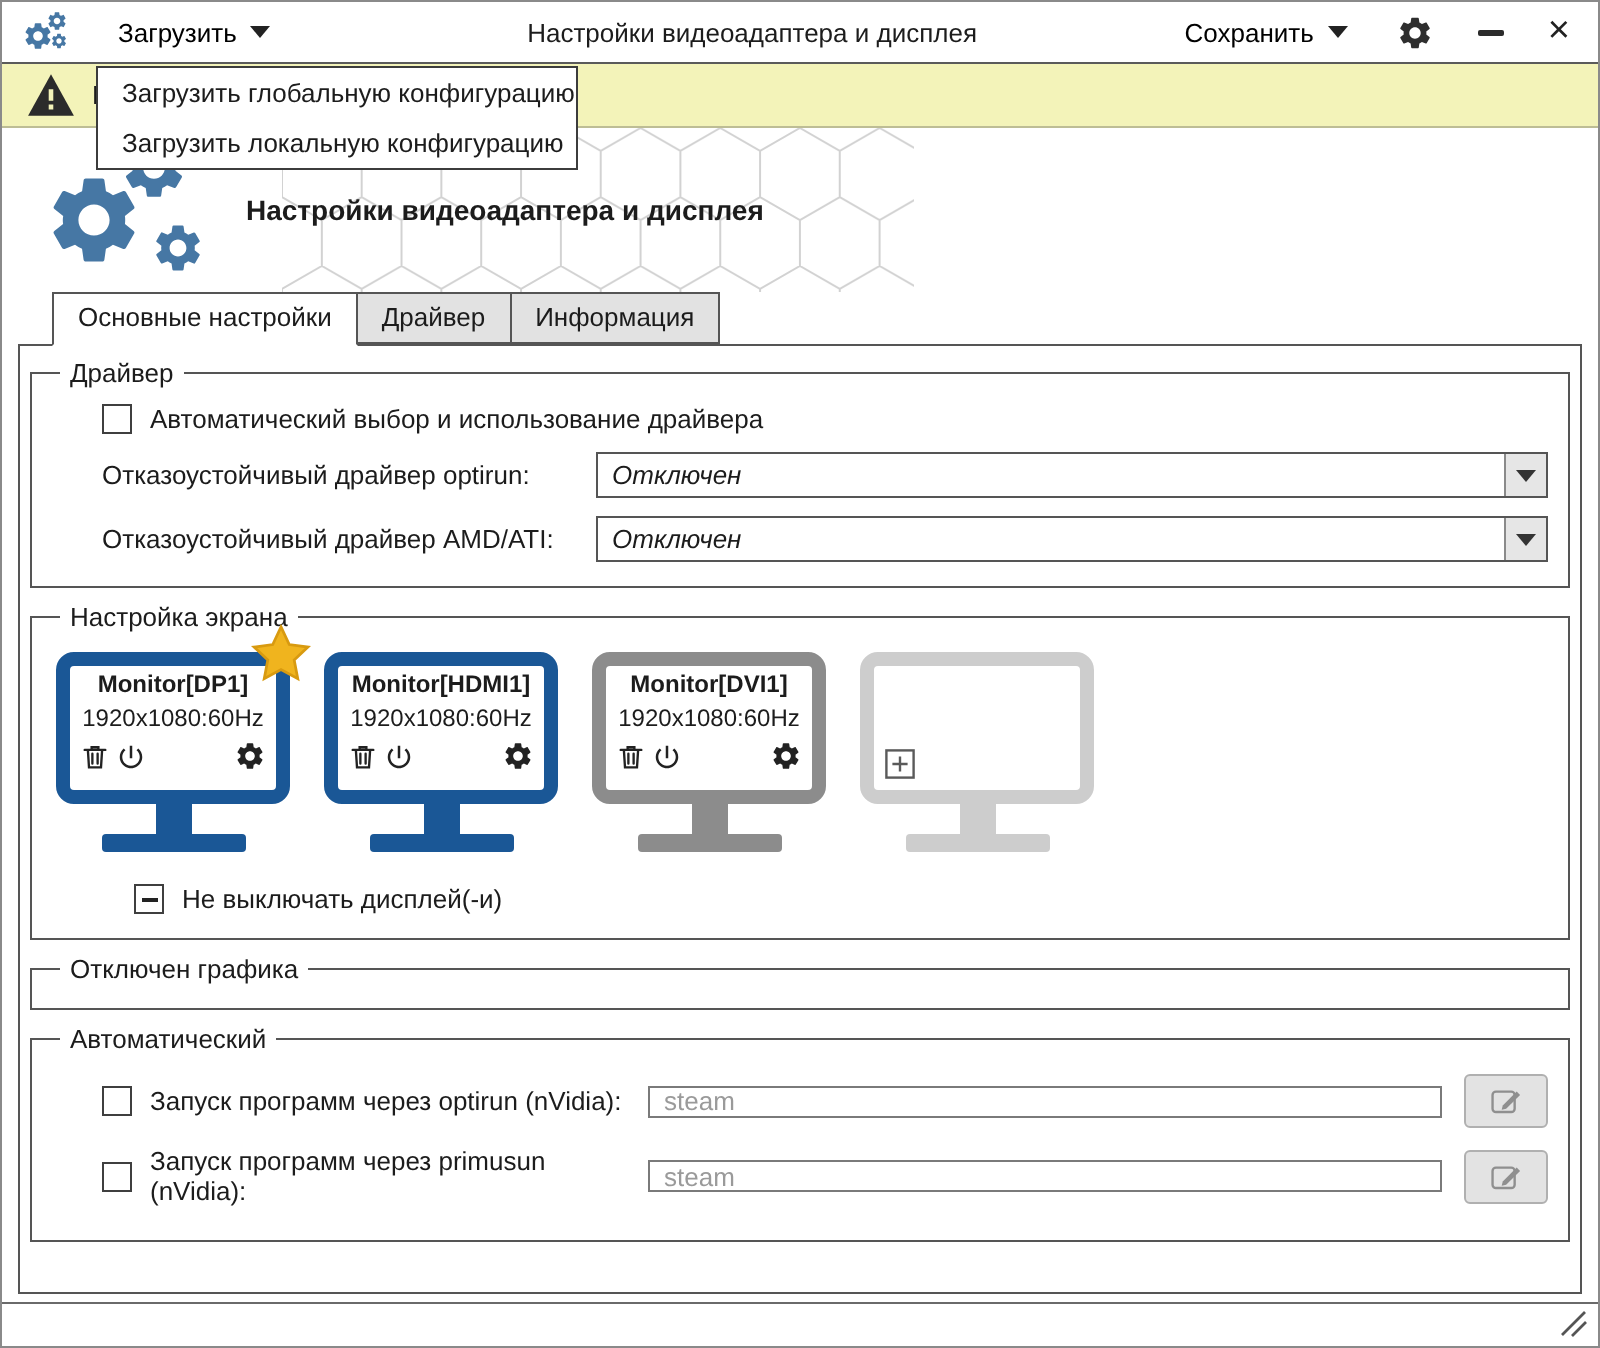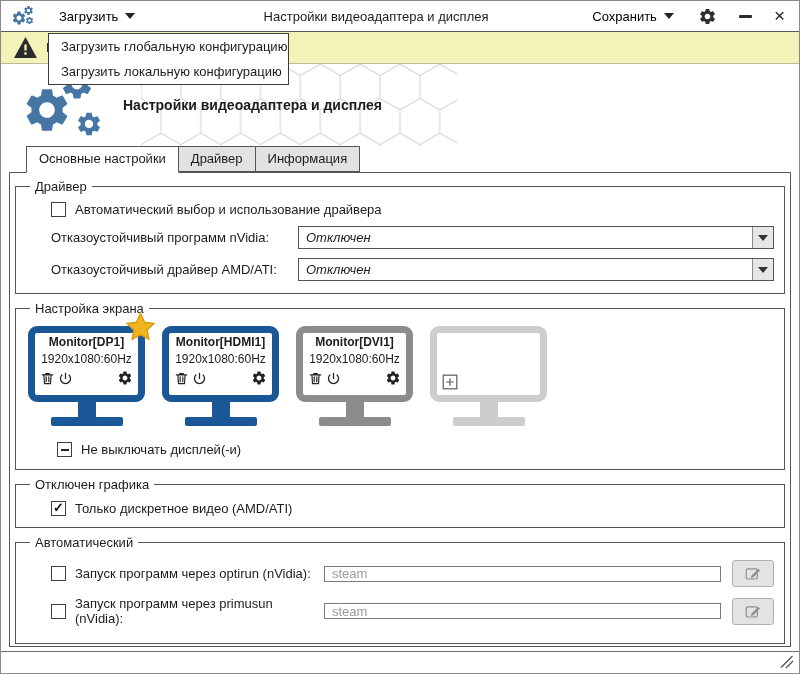--- a/index.html
+++ b/index.html
@@ -233,21 +233,21 @@
 
   <div class="page">
 
     <fieldset>
       <legend>Драйвер</legend>
       <div class="row" style="margin-top:4px">
         <span class="cb"></span>
         <span>Автоматический выбор и использование драйвера</span>
       </div>
       <div class="row">
-        <span class="lbl-fixed">Отказоустойчивый программ nVidia:</span>
+        <span class="lbl-fixed">Отказоустойчивый драйвер optirun:</span>
         <div class="combo">
           <span class="combo-text">Отключен</span>
           <span class="combo-btn">
               <span class="caret" style="border-top-color:#333"></span>
             </span>
         </div>
       </div>
       <div class="row" style="margin-bottom:4px">
         <span class="lbl-fixed">Отказоустойчивый драйвер AMD/ATI:</span>
         <div class="combo">
@@ -335,32 +335,28 @@
               <svg width="16" height="16" stroke="#5a5a5a">
                   <use href="#sym-plusbox"></use>
                 </svg>
             </div>
           </div>
           <div class="mon-neck"></div>
           <div class="mon-base"></div>
         </div>
       </div>
 
-      <div class="row" style="margin:16px 8px 2px">
+      <div class="row" style="margin:16px 18px 2px">
         <span class="cb partial"></span>
         <span>Не выключать дисплей(-и)</span>
       </div>
     </fieldset>
 
     <fieldset>
       <legend>Отключен графика</legend>
-      <div class="row" style="margin:5px 2px 3px">
-        <span class="cb checked"></span>
-        <span>Только дискретное видео (AMD/ATI)</span>
-      </div>
     </fieldset>
 
     <fieldset>
       <legend>Автоматический</legend>
       <div class="row" style="margin-top:6px">
         <span class="ext-label">
           <span class="cb"></span>
           <span>Запуск программ через optirun (nVidia):</span>
         </span>
         <input type="text" placeholder="steam" style="">

